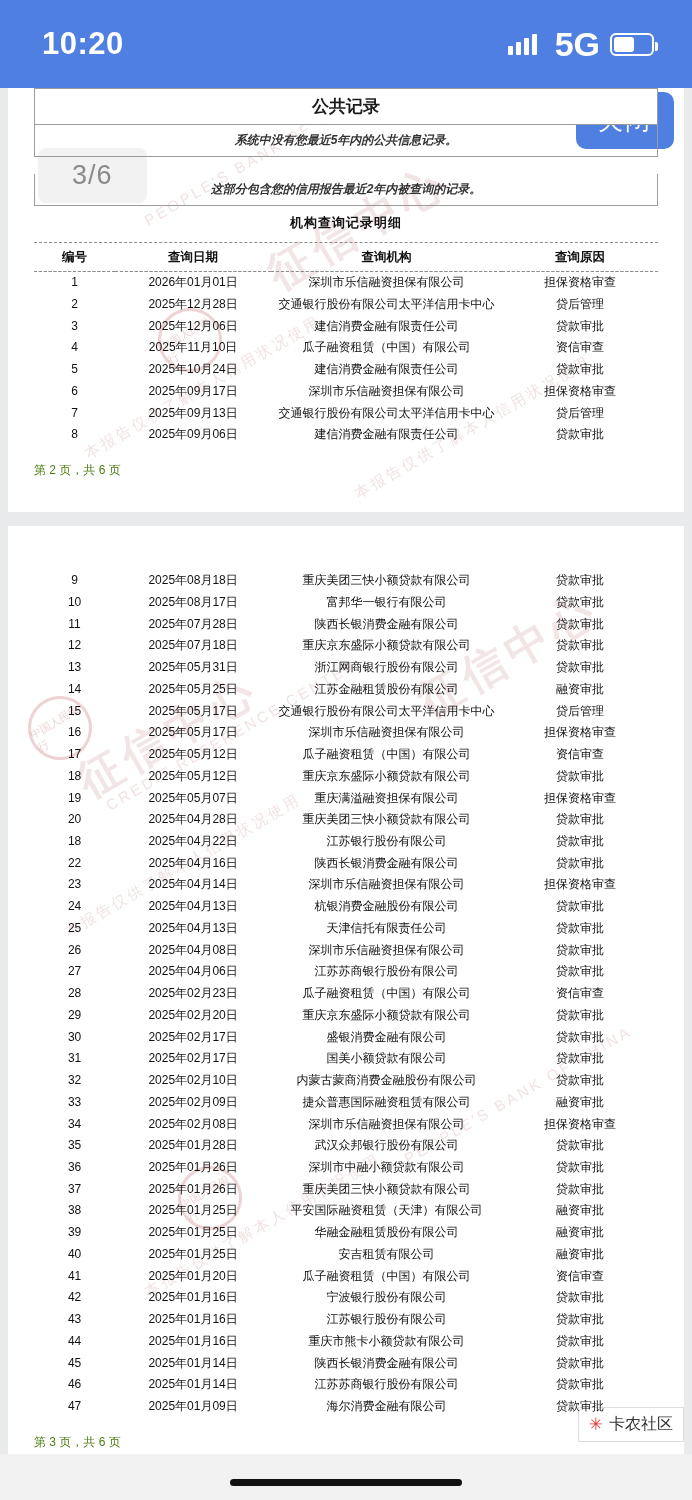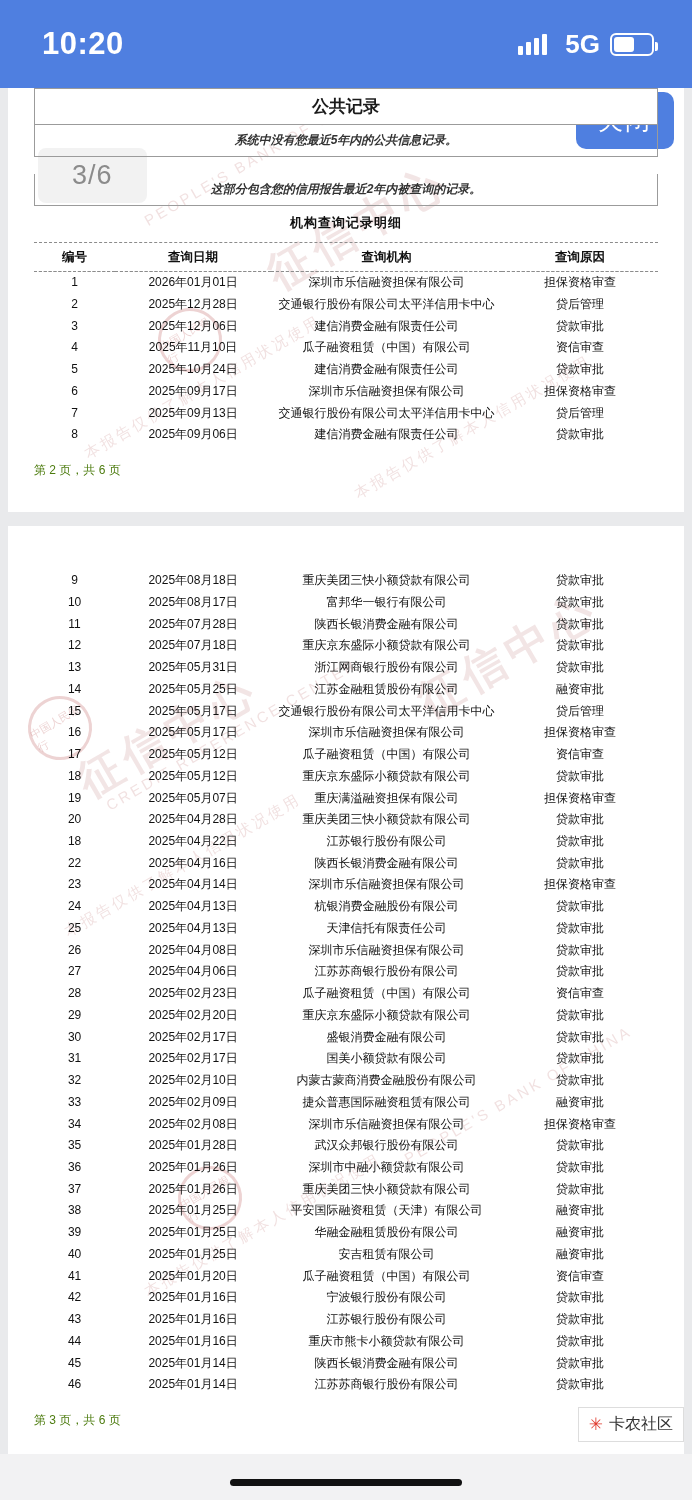--- a/index.html
+++ b/index.html
@@ -18,21 +18,21 @@
     padding: 0 38px 0 42px; position:relative;
   }
   .sb-time { font-size: 31px; font-weight: 600; letter-spacing:0.5px; }
   .sb-right { display:flex; align-items:center; gap:10px; }
   .bars { display:flex; align-items:flex-end; gap:3px; height:22px; }
   .bars i { display:block; width:5px; background:#fff; border-radius:1px; }
   .bars i:nth-child(1){height:9px;}
   .bars i:nth-child(2){height:13px;}
   .bars i:nth-child(3){height:17px;}
   .bars i:nth-child(4){height:21px;}
-  .sb-net { font-size: 26px; font-weight:600; margin-left:8px;}
+  .sb-net { font-size: 34px; font-weight:600; margin-left:8px;}
   .battery {
     width: 44px; height: 23px; border:2px solid #fff; border-radius:6px;
     position:relative; display:flex; align-items:center; padding:2px;
   }
   .battery::after{
     content:""; position:absolute; right:-6px; top:7px; width:3px; height:9px;
     background:#fff; border-radius:0 2px 2px 0;
   }
   .battery b { display:block; height:100%; width:55%; background:#fff; border-radius:3px; }
 
@@ -463,20 +463,26 @@
               <td class="col-date">2025年01月14日</td>
               <td class="col-org">陕西长银消费金融有限公司</td>
               <td class="col-reason">贷款审批</td>
             </tr>
             <tr>
               <td class="col-no">46</td>
               <td class="col-date">2025年01月14日</td>
               <td class="col-org">江苏苏商银行股份有限公司</td>
               <td class="col-reason">贷款审批</td>
             </tr>
+            <tr>
+              <td class="col-no">47</td>
+              <td class="col-date">2025年01月09日</td>
+              <td class="col-org">海尔消费金融有限公司</td>
+              <td class="col-reason">贷款审批</td>
+            </tr>
           </tbody>
       </table>
       <div class="footer-page">第 3 页，共 6 页</div>
     </div>
   </div>
 </div>
 
 <button class="close-btn">关闭</button>
 <div class="page-pill">3/6</div>
 

